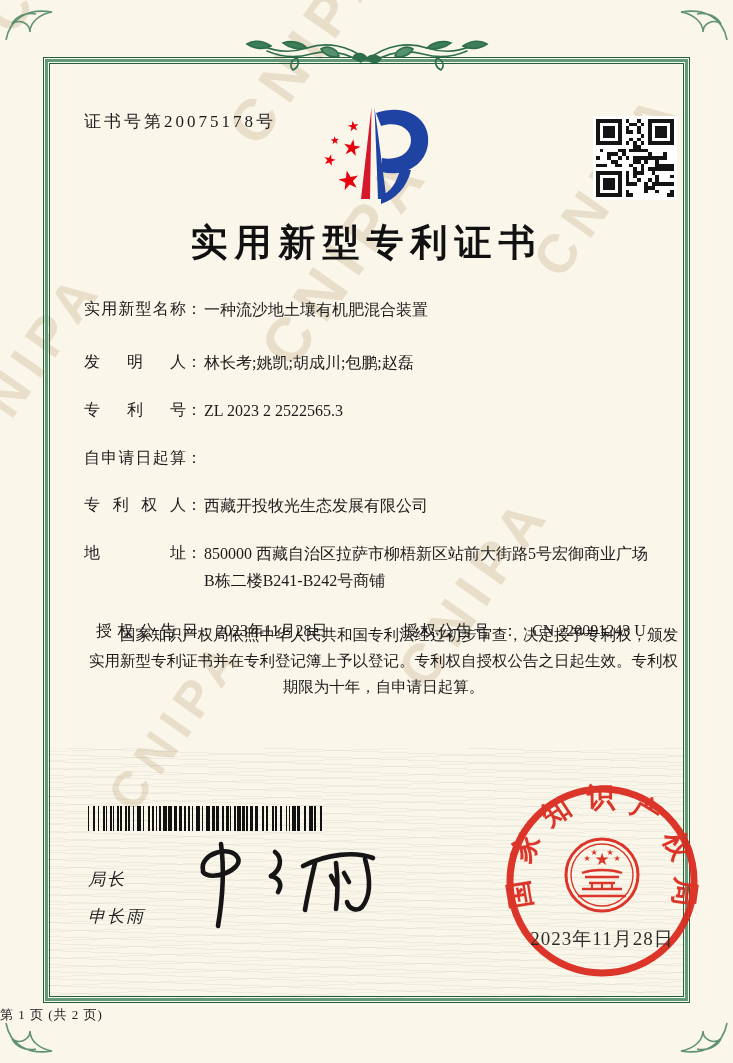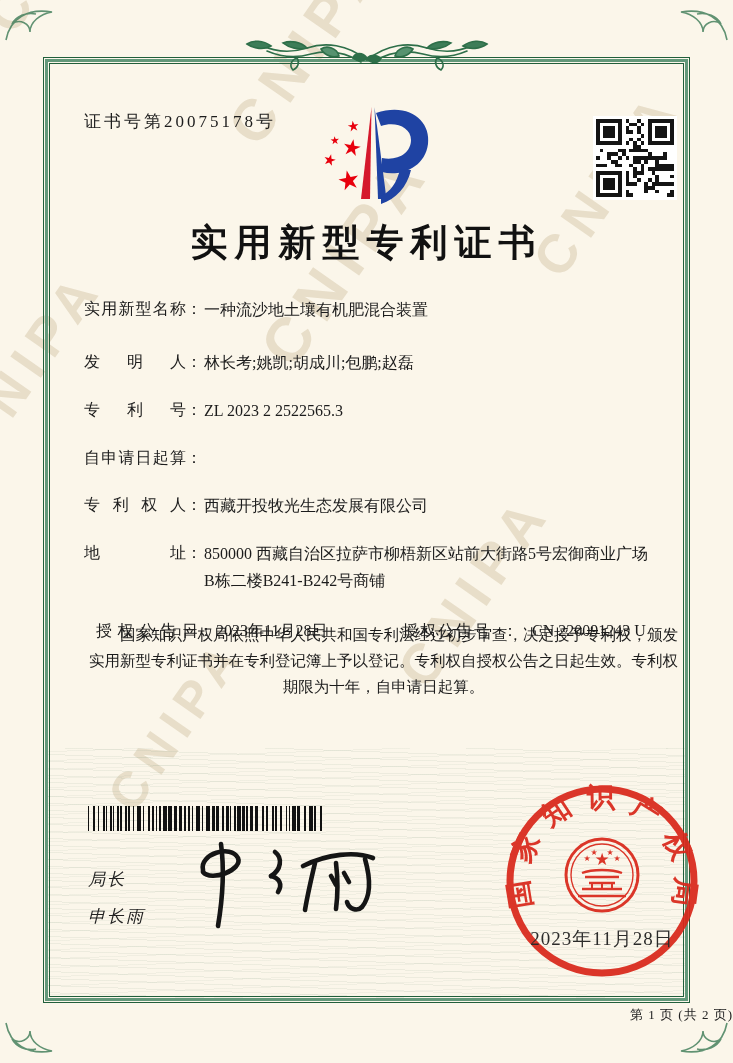--- a/index.html
+++ b/index.html
@@ -56,21 +56,21 @@
     font-family:"Liberation Serif","DejaVu Serif",serif;text-align:center;}
   .barcode{position:absolute;left:88px;top:806px;width:240px;height:25px;}
   .barcode svg{display:block;width:100%;height:100%;shape-rendering:crispEdges;}
   .signer{position:absolute;left:88px;top:868px;
     font-family:"Liberation Sans","DejaVu Sans",sans-serif;font-size:17px;
     letter-spacing:2px;color:#222;font-style:italic;}
   .signer div{margin-bottom:14px;}
   .signature{position:absolute;left:175px;top:836px;width:232px;height:98px;}
   .seal{position:absolute;left:502px;top:781px;width:200px;height:200px;z-index:3;
     opacity:.93;}
-  .footer{position:absolute;left:0;right:0;top:1006px;text-align:right;
+  .footer{position:absolute;left:0;right:0;top:1006px;text-align:left;
     font-size:13px;color:#222;letter-spacing:1px;}
 </style>
 </head>
 <body>
 
 <div class="page">
 
   <span class="wm" style="left:-28px;top:8px;font-size:54px">CNIPA</span>
   <span class="wm" style="left:214px;top:118px;font-size:58px">CNIPA</span>
   <span class="wm" style="left:520px;top:252px;font-size:54px">CNIPA</span>

